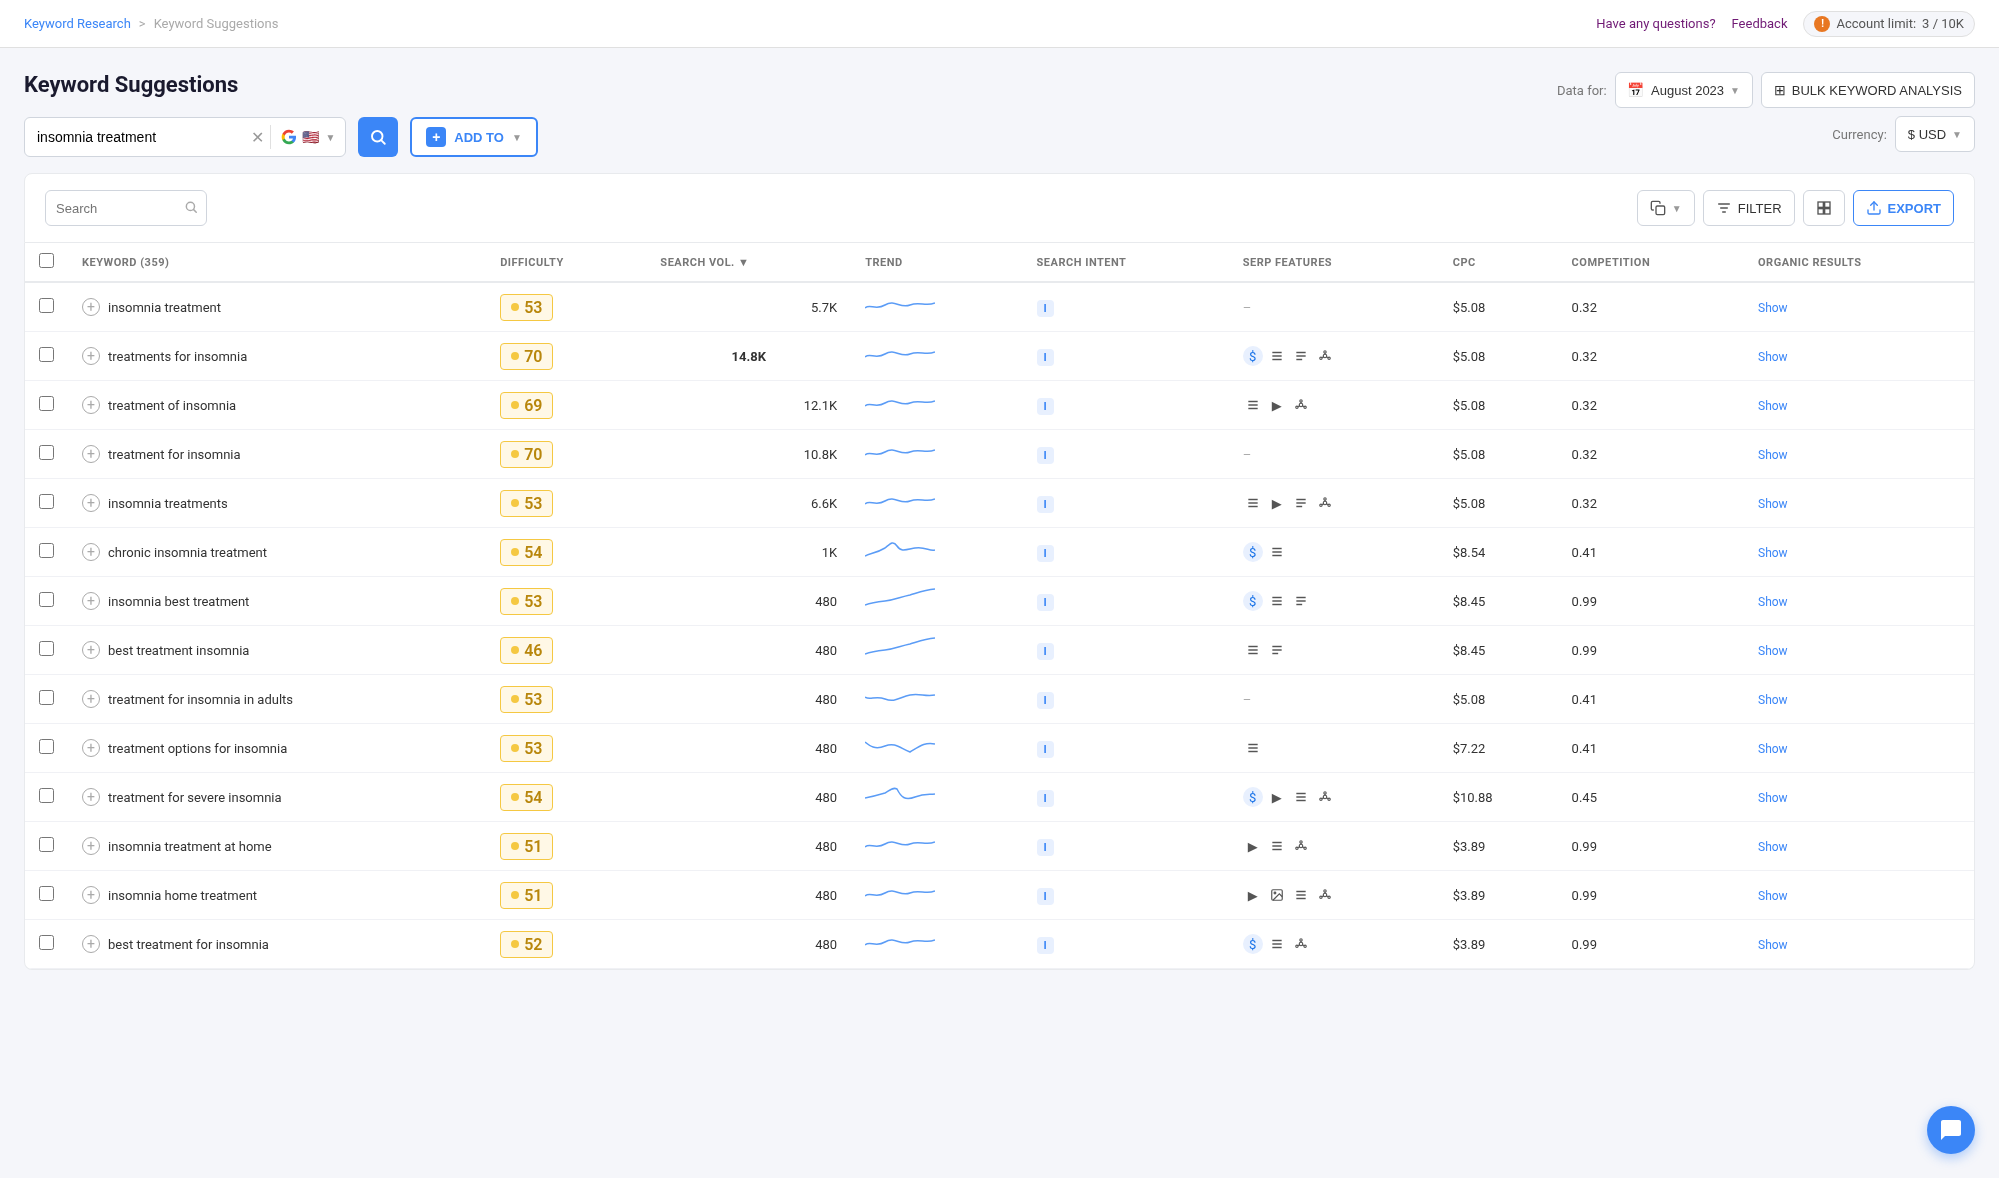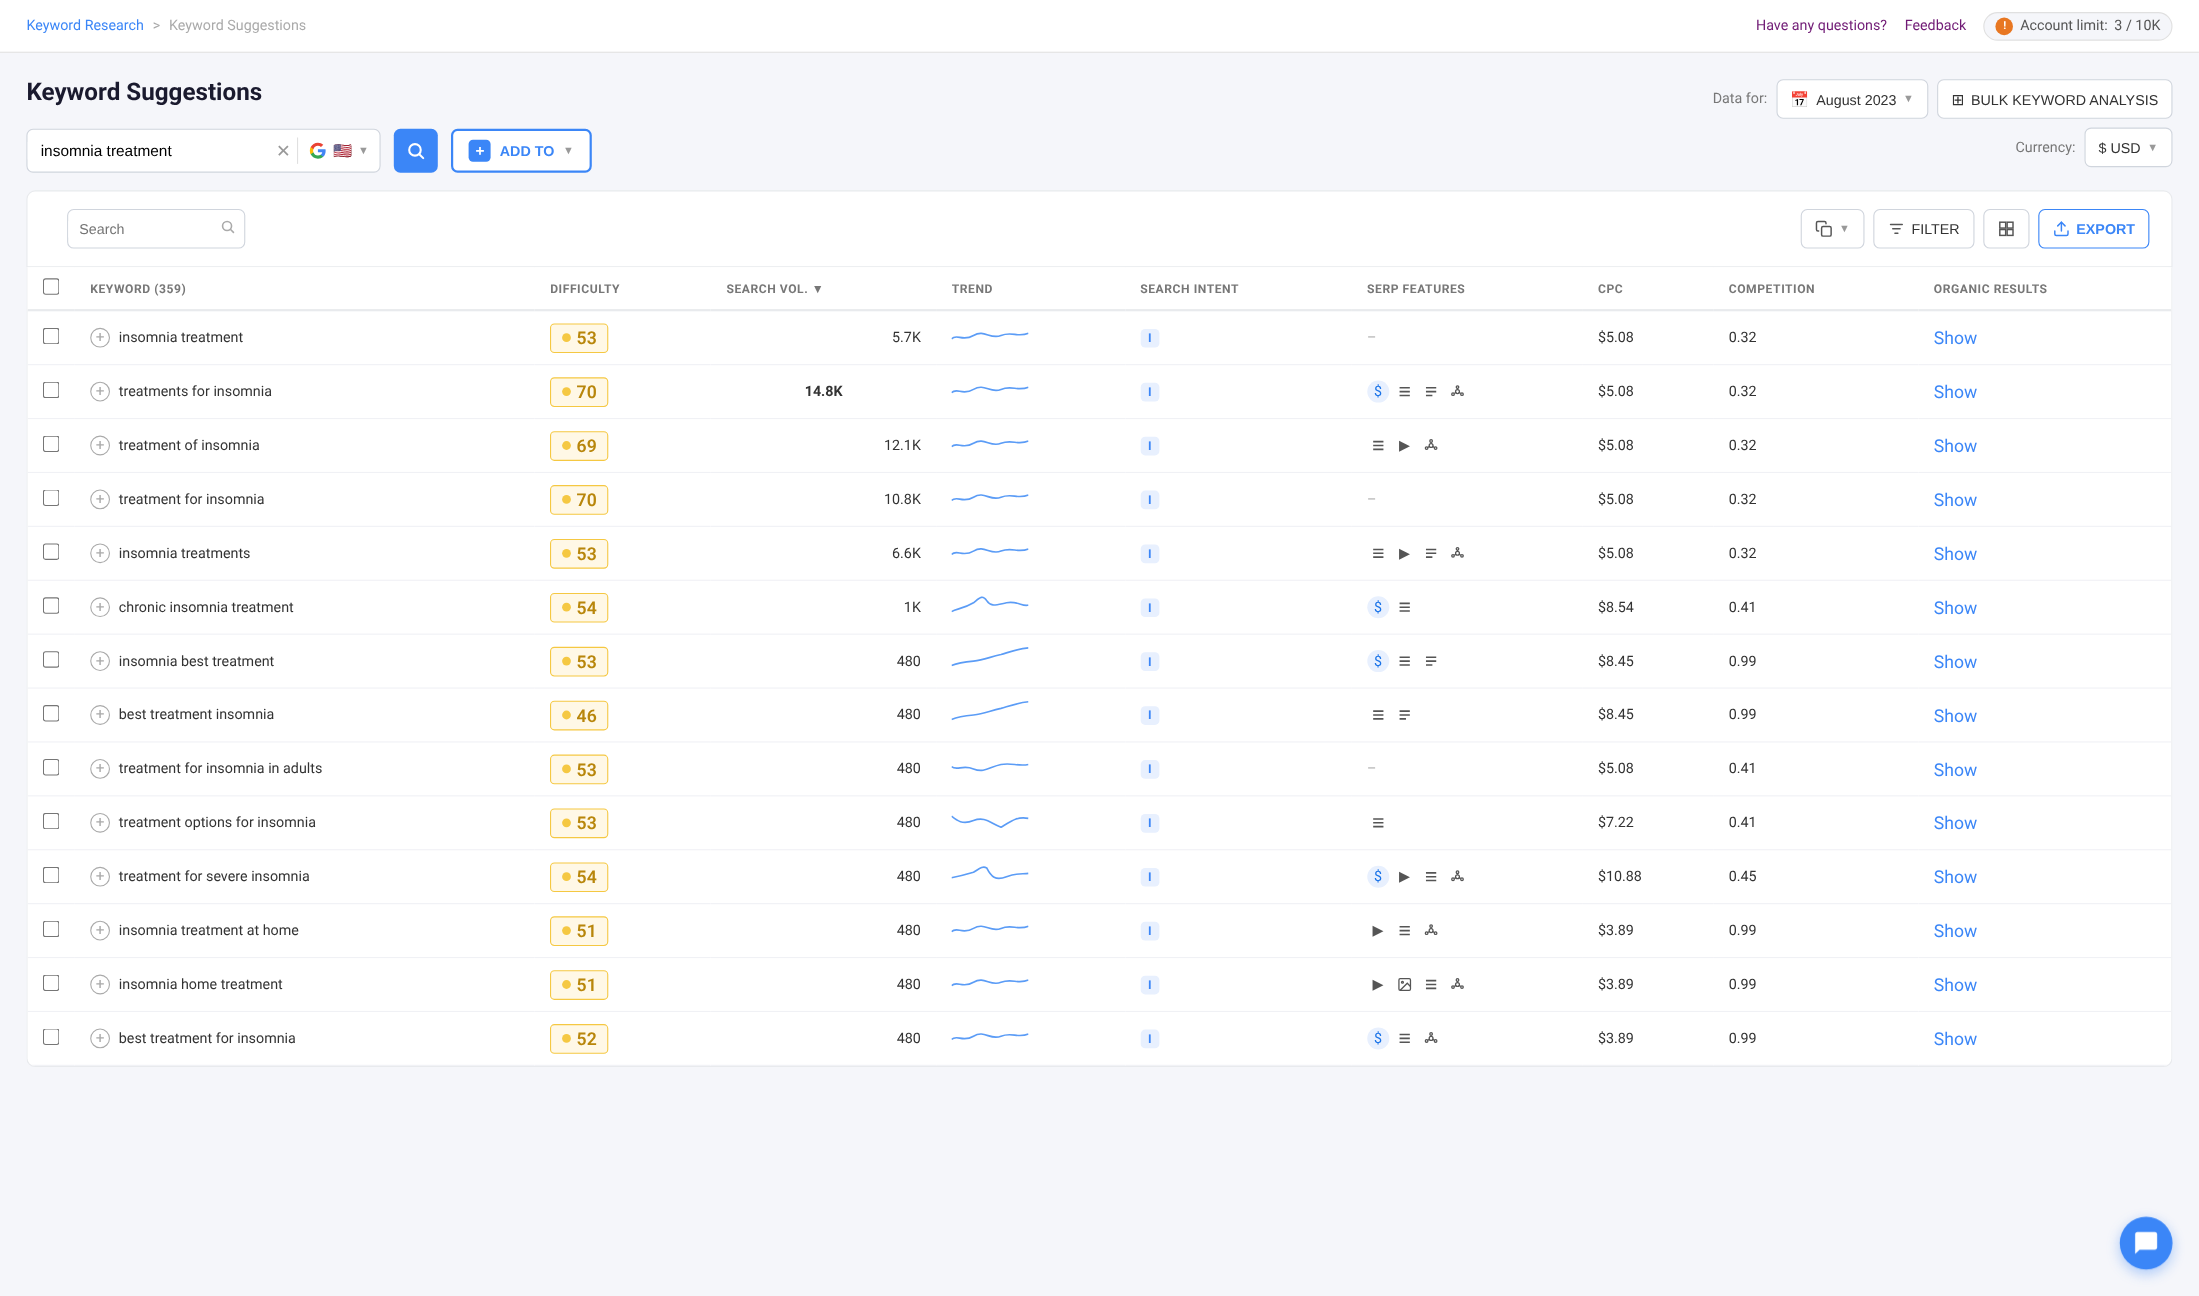--- a/index.html
+++ b/index.html
@@ -36,21 +36,21 @@
     .add-to-btn .add-icon { width: 20px; height: 20px; border-radius: 4px; background: #3b86f7; display: flex; align-items: center; justify-content: center; color: white; font-size: 14px; }
     .data-for-label { color: #777; font-size: 13px; }
     .date-btn { display: flex; align-items: center; gap: 6px; border: 1px solid #d0d5dd; border-radius: 6px; padding: 0 12px; height: 36px; cursor: pointer; background: #fff; font-size: 13px; color: #333; }
     .bulk-btn { display: flex; align-items: center; gap: 6px; border: 1px solid #d0d5dd; border-radius: 6px; padding: 0 12px; height: 36px; cursor: pointer; background: #fff; font-size: 13px; color: #333; font-weight: 500; }
     .currency-label { color: #777; font-size: 13px; margin-left: 12px; }
     .currency-btn { display: flex; align-items: center; gap: 6px; border: 1px solid #d0d5dd; border-radius: 6px; padding: 0 12px; height: 36px; cursor: pointer; background: #fff; font-size: 13px; color: #333; }
     .top-area-left { display: flex; align-items: center; gap: 12px; }
 
     
     .filter-row { background: #fff; border-radius: 8px; padding: 16px 20px; margin-bottom: 0; border: 1px solid #e8eaed; }
-    .filter-inner { display: flex; align-items: center; justify-content: space-between; margin-left: 16px; }
+    .filter-inner { display: flex; align-items: center; justify-content: space-between; }
     .filter-left { display: flex; align-items: center; gap: 12px; }
     .filter-search-wrap { display: flex; align-items: center; border: 1px solid #d0d5dd; border-radius: 6px; overflow: hidden; height: 36px; background: #fff; }
     .filter-search-wrap input { border: none; outline: none; padding: 0 10px; font-size: 13px; width: 130px; }
     .filter-search-icon { color: #aaa; padding: 0 8px; }
     .tab-group { display: flex; }
     .tab-btn { border: 1px solid #d0d5dd; background: #fff; padding: 0 16px; height: 36px; cursor: pointer; font-size: 12px; font-weight: 600; color: #555; letter-spacing: 0.5px; }
     .tab-btn:first-child { border-radius: 6px 0 0 6px; }
     .tab-btn:last-child { border-radius: 0 6px 6px 0; }
     .tab-btn.active { background: #2d3b8e; color: white; border-color: #2d3b8e; }
     .tab-btn + .tab-btn { border-left: none; }
@@ -77,21 +77,21 @@
     .diff-yellow { background: #fff8e6; border: 1px solid #f5c842; color: #b8860b; }
     .dot { width: 8px; height: 8px; border-radius: 50%; }
     .dot-yellow { background: #f5c842; }
 
     .intent-badge { background: #e8f0fe; color: #3b86f7; border-radius: 4px; padding: 2px 7px; font-size: 11px; font-weight: 700; }
 
     .serp-icons { display: flex; align-items: center; gap: 4px; }
     .serp-icon { width: 20px; height: 20px; border-radius: 4px; display: flex; align-items: center; justify-content: center; font-size: 13px; color: #555; }
     .serp-icon-dollar { color: #1a73e8; background: #e8f0fe; border-radius: 50%; }
 
-    .show-link { color: #3b86f7; font-size: 16px; cursor: pointer; text-decoration: none; }
+    .show-link { color: #3b86f7; font-size: 12px; cursor: pointer; text-decoration: none; }
 
     
     .sparkline { display: block; }
 
     
     .chat-bubble { position: fixed; bottom: 24px; right: 24px; width: 48px; height: 48px; border-radius: 50%; background: #3b86f7; display: flex; align-items: center; justify-content: center; color: white; font-size: 22px; cursor: pointer; box-shadow: 0 4px 12px rgba(59,134,247,0.4); z-index: 1000; }
 
     .chevron { font-size: 10px; color: #999; }
 
     .header-top { display: flex; align-items: flex-start; justify-content: space-between; }

